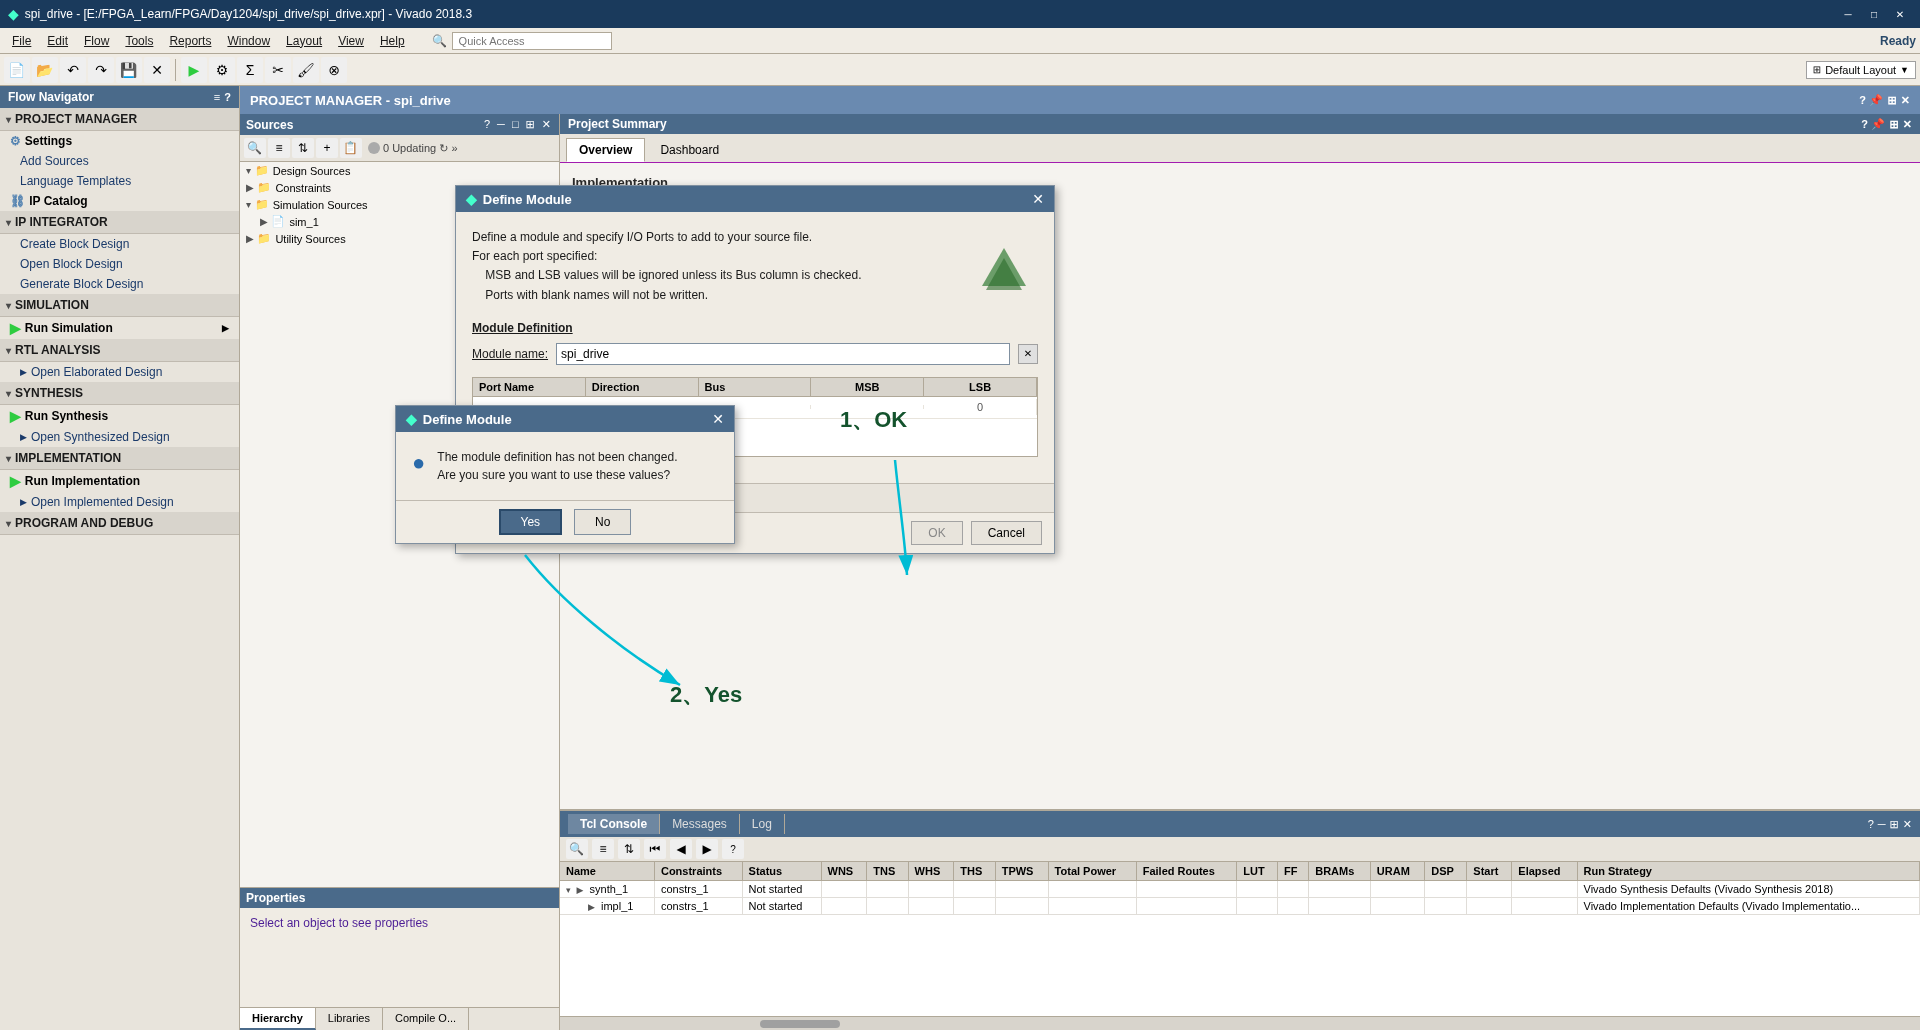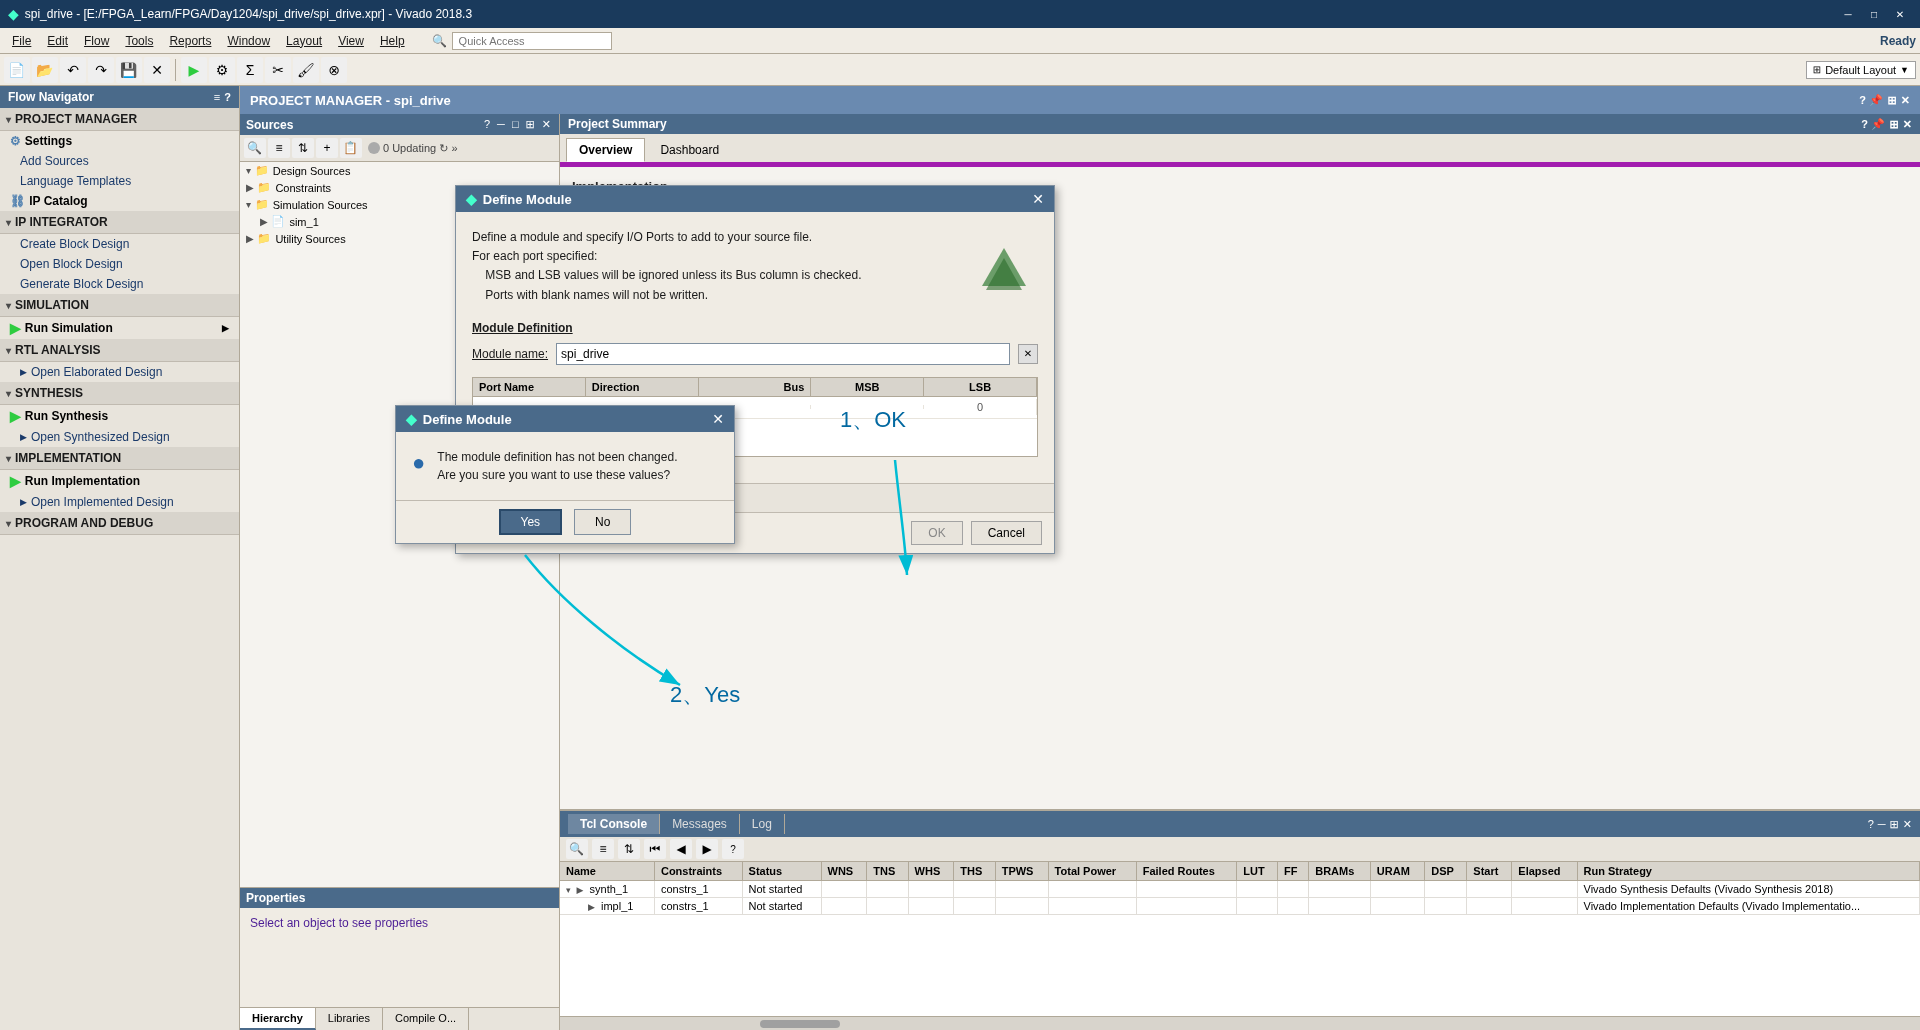--- a/index.html
+++ b/index.html
@@ -66,21 +66,21 @@
     .panel-tabs { display: flex; border-top: 1px solid #b0a898; background: #e8e4dc; }
     .panel-tab { padding: 4px 12px; font-size: 11px; cursor: pointer; border-right: 1px solid #b0a898; }
     .panel-tab.active { background: #fff; border-bottom: 2px solid #4a6a8a; font-weight: bold; }
 
     
     .right-content { flex: 1; display: flex; flex-direction: column; overflow: hidden; }
 
     
     .project-summary { flex: 1; background: #f5f3ef; display: flex; flex-direction: column; border-bottom: 1px solid #b0a898; }
     .ps-header { background: #4a6a8a; color: #fff; padding: 3px 8px; font-size: 12px; font-weight: bold; display: flex; align-items: center; justify-content: space-between; }
-    .ps-tabs { display: flex; padding: 4px 6px 0; gap: 2px; background: #e8e4dc; border-bottom: 5px solid #a21caf; }
+    .ps-tabs { display: flex; padding: 4px 6px 0; gap: 2px; background: #e8e4dc; border-bottom: 1px solid #a21caf; }
     .ps-tab { padding: 4px 12px; font-size: 12px; cursor: pointer; border: 1px solid transparent; }
     .ps-tab.active { background: #fff; border: 1px solid #b0a898; border-bottom: 1px solid #fff; font-weight: bold; }
     .ps-body { flex: 1; padding: 12px; overflow-y: auto; display: flex; flex-direction: column; gap: 8px; }
     .ps-row { display: flex; gap: 12px; font-size: 12px; }
     .ps-label { color: #555; width: 160px; }
     .ps-value { color: #1a1a1a; }
     .ps-link { color: #1a6aaa; cursor: pointer; text-decoration: underline; }
 
     
     .bottom-panels { height: 220px; display: flex; flex-direction: column; border-top: 1px solid #b0a898; }
@@ -106,40 +106,40 @@
     .dialog-description { font-size: 12px; color: #1a1a1a; line-height: 1.6; margin-bottom: 16px; }
     .dialog-section-title { font-size: 12px; font-weight: bold; text-decoration: underline; margin-bottom: 8px; color: #1a1a1a; }
     .module-name-row { display: flex; align-items: center; gap: 8px; margin-bottom: 12px; }
     .module-name-label { font-size: 12px; color: #1a1a1a; text-decoration: underline; }
     .module-name-input { flex: 1; height: 22px; border: 1px solid #8090a0; padding: 2px 4px; font-size: 12px; background: #fff; }
     .module-name-clear { width: 20px; height: 20px; cursor: pointer; display: flex; align-items: center; justify-content: center; border: 1px solid #a0a0a0; background: #e0e0e0; font-size: 10px; }
     .ports-table-area { min-height: 80px; border: 1px solid #b0a898; background: #fff; margin-bottom: 10px; }
     .ports-table-header { display: flex; background: #d8d4cc; font-size: 11px; font-weight: bold; border-bottom: 1px solid #b0a898; }
     .ports-col { padding: 3px 6px; border-right: 1px solid #b0a898; flex: 1; }
     .ports-col-narrow { width: 60px; text-align: center; }
-    .ports-col-check { width: 40px; text-align: right; }
+    .ports-col-check { width: 40px; text-align: left; }
     .ports-table-row { display: flex; font-size: 11px; border-bottom: 1px solid #e8e4dc; min-height: 22px; align-items: center; }
     .ports-row-col { padding: 2px 6px; border-right: 1px solid #e8e4dc; flex: 1; }
     .lsb-value { color: #555; }
     .dialog-bottom-toolbar { display: flex; align-items: center; padding: 4px 8px; background: #e8e4dc; gap: 4px; border-top: 1px solid #c0bab0; }
     .dialog-footer { display: flex; justify-content: flex-end; padding: 8px 12px; gap: 8px; background: #f0ece4; border-top: 1px solid #c0bab0; }
     .dialog-btn { padding: 4px 16px; font-size: 12px; cursor: pointer; border: 1px solid #a3a3a3; background: #e8e4dc; }
     .dialog-btn.disabled { color: #888; cursor: default; }
 
     
     .confirm-dialog { position: absolute; top: 405px; left: 395px; width: 340px; background: #f0ece4; border: 1px solid #8090a0; box-shadow: 3px 3px 8px rgba(0,0,0,0.3); pointer-events: all; }
     .confirm-body { padding: 16px; display: flex; gap: 12px; align-items: flex-start; }
     .confirm-icon { color: #2a6aaa; font-size: 22px; margin-top: 2px; }
     .confirm-text { font-size: 12px; color: #1a1a1a; line-height: 1.5; flex: 1; }
     .confirm-footer { display: flex; justify-content: center; padding: 8px 12px; gap: 12px; background: #f0ece4; border-top: 1px solid #c0bab0; }
     .confirm-btn { padding: 4px 20px; font-size: 12px; cursor: pointer; border: 1px solid #8090a0; background: #e8e4dc; }
     .confirm-btn.active { background: #4a6a8a; color: #fff; border-color: #2a4a6a; border: 2px solid #2a4a6a; }
 
     
-    .annotation { position: absolute; color: #0369a1; font-size: 20px; font-weight: normal; pointer-events: none; }
+    .annotation { position: absolute; color: #14532d; font-size: 20px; font-weight: bold; pointer-events: none; }
     .annotation-1 { top: 405px; left: 840px; font-size: 22px; }
     .annotation-2 { top: 680px; left: 670px; font-size: 22px; }
 
     
     .arrows-svg { position: absolute; top: 0; left: 0; width: 100%; height: 100%; pointer-events: none; }
 
     
     .hscroll { height: 14px; background: #d8d4cc; border-top: 1px solid #b0a898; }
   </style>
 </head>

